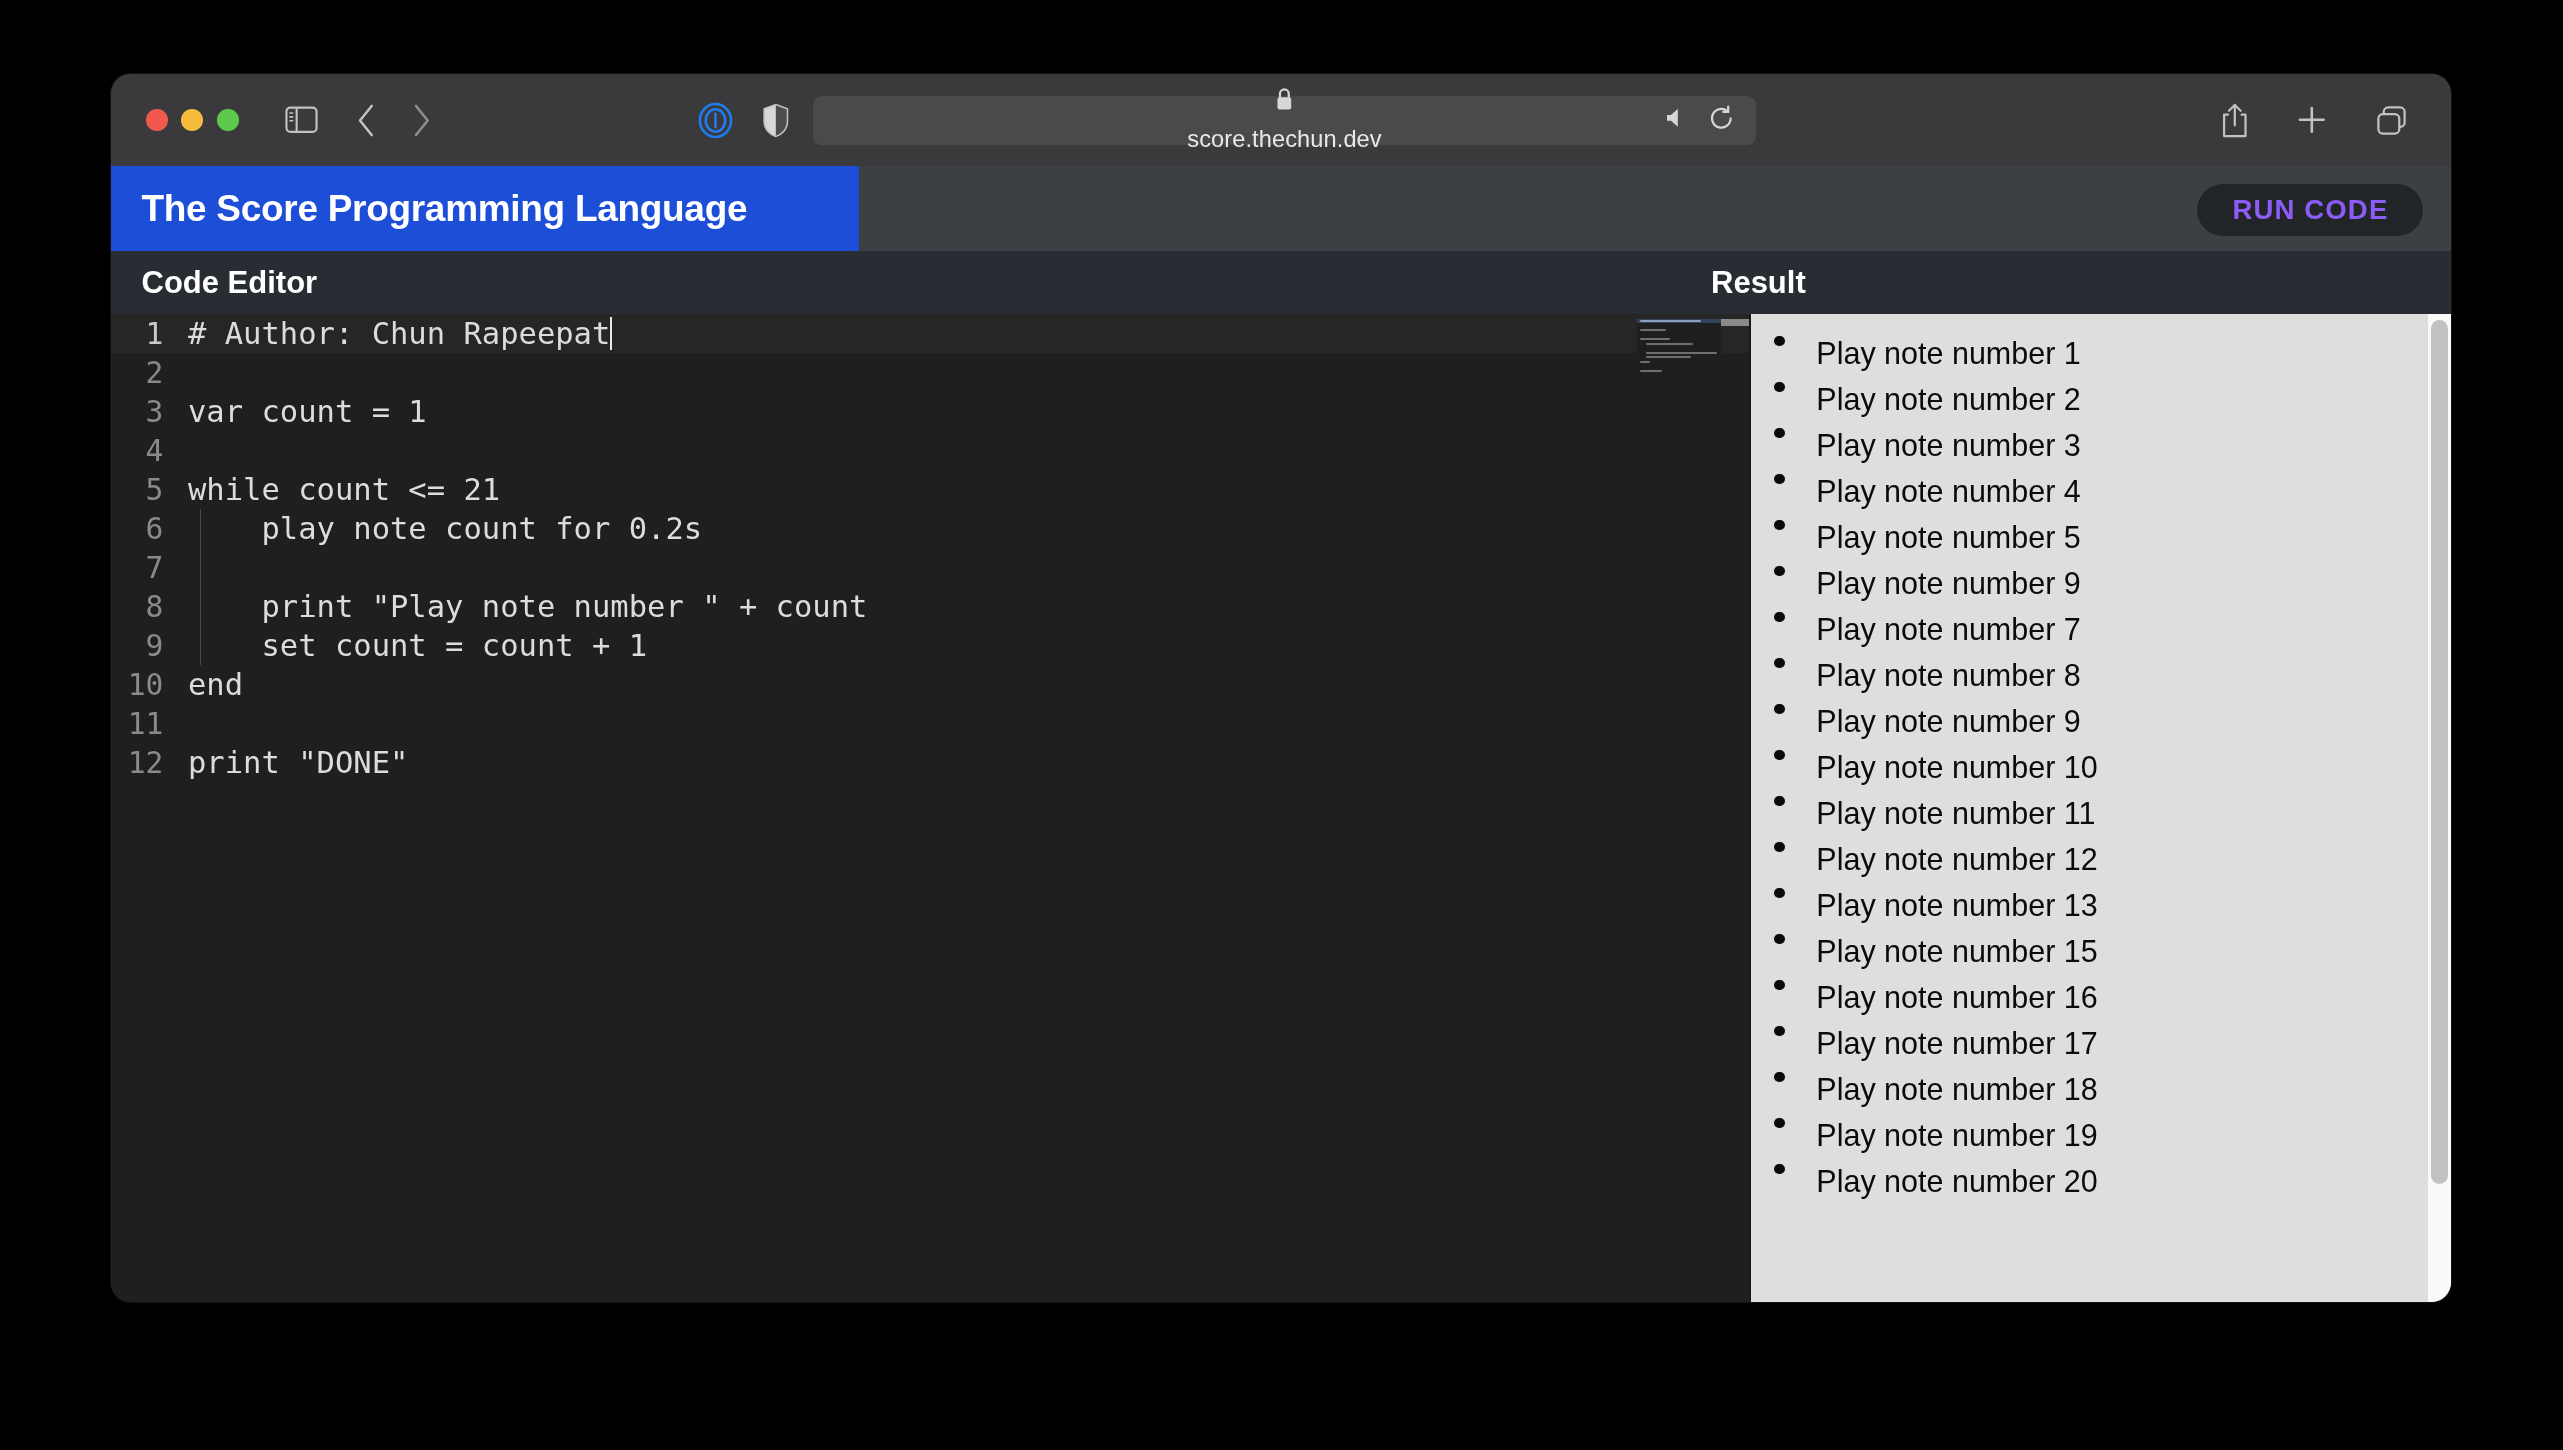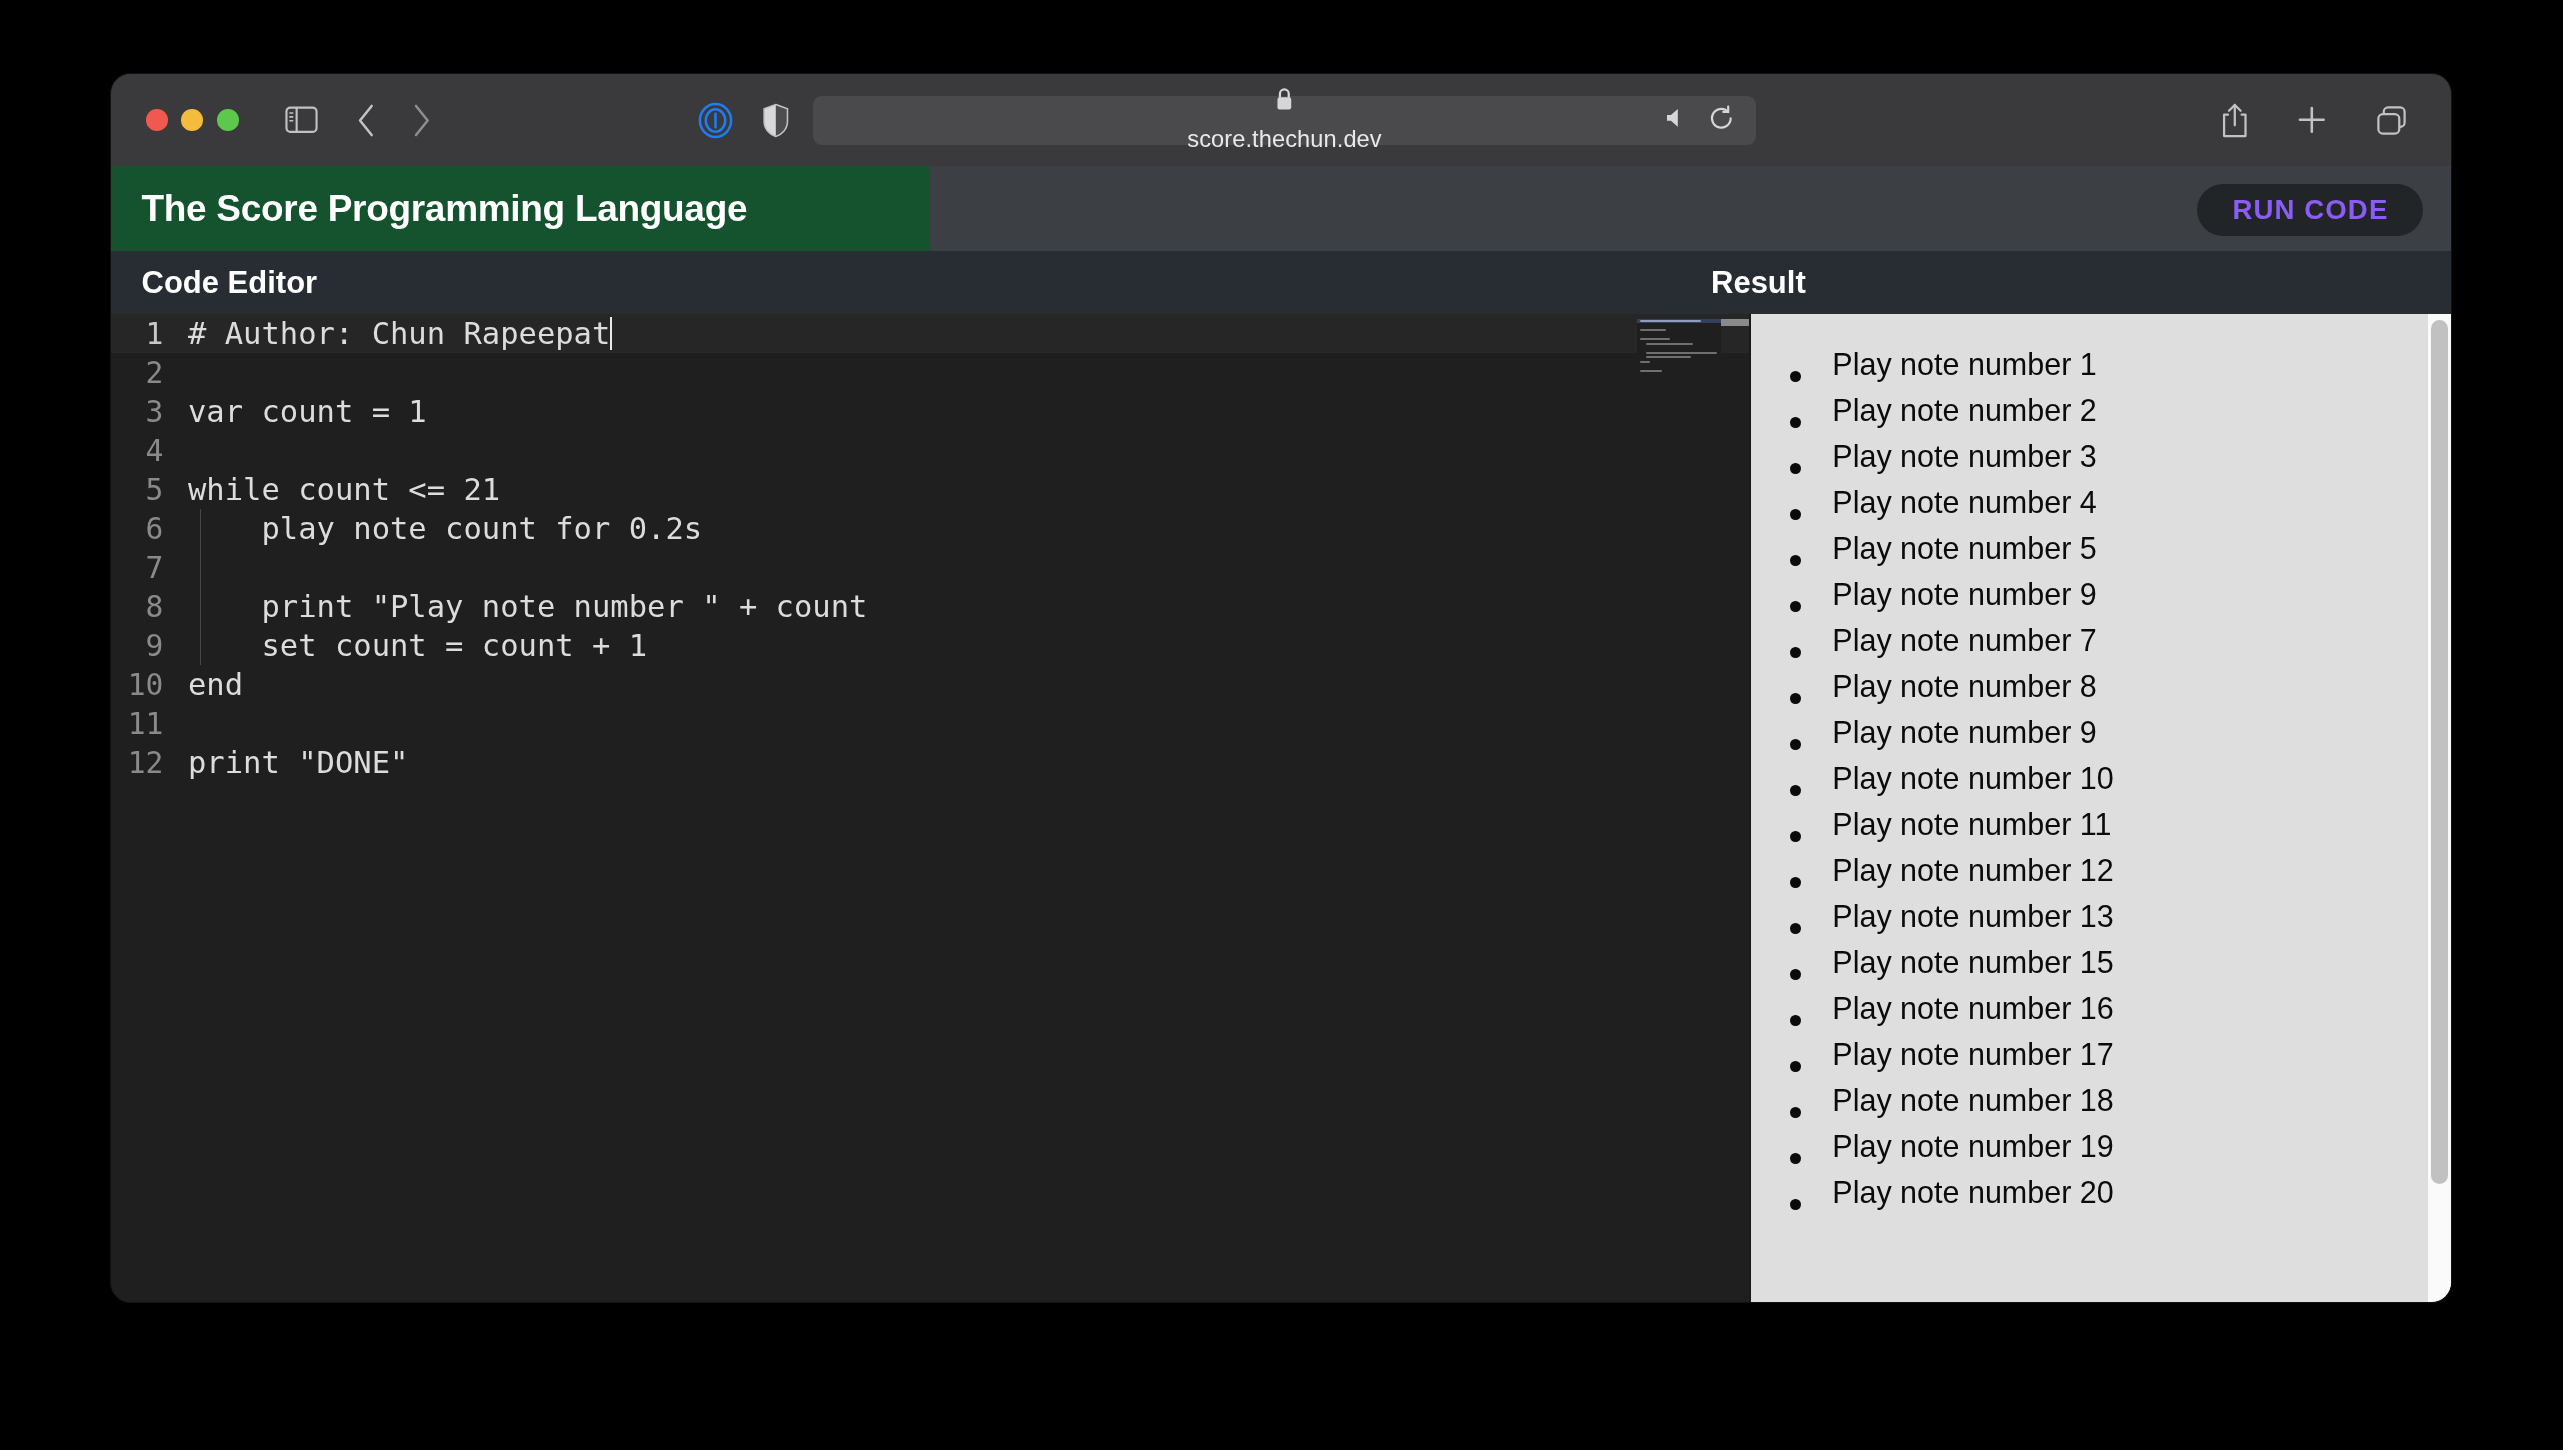--- a/index.html
+++ b/index.html
@@ -103,22 +103,22 @@
 
   
   #app-header {
     height: 85px;
     background: #3c4044;
     display: flex;
     align-items: stretch;
     position: relative;
   }
   #app-title-banner {
-    background: #14532d;
-    width: 819px;
+    background: #1d4ed8;
+    width: 748px;
     display: flex;
     align-items: center;
     padding-left: 30.5px;
     text-align: center;
   }
   #app-title {
     color: #ffffff;
     font-size: 37px;
     font-weight: bold;
     letter-spacing: -0.3px;
@@ -263,25 +263,25 @@
     overflow: hidden;
     border-left: 2px solid #1a1a1a;
   }
   #result-list {
     list-style: none;
     padding: 21.7px 0 0 0;
     margin: 0;
   }
   #result-list li {
     display: flex;
-    align-items: flex-end;
+    align-items: flex-start;
     height: 46px;
     color: #0b0b0b;
     font-size: 30.5px;
-    padding-left: 39px;
+    padding-left: 23px;
   }
   #result-list li .bullet {
     width: 10.8px; height: 10.8px;
     border-radius: 50%;
     background: #0b0b0b;
     margin-right: 31.5px;
     flex: none;
   }
 
   #result-scrollbar {

